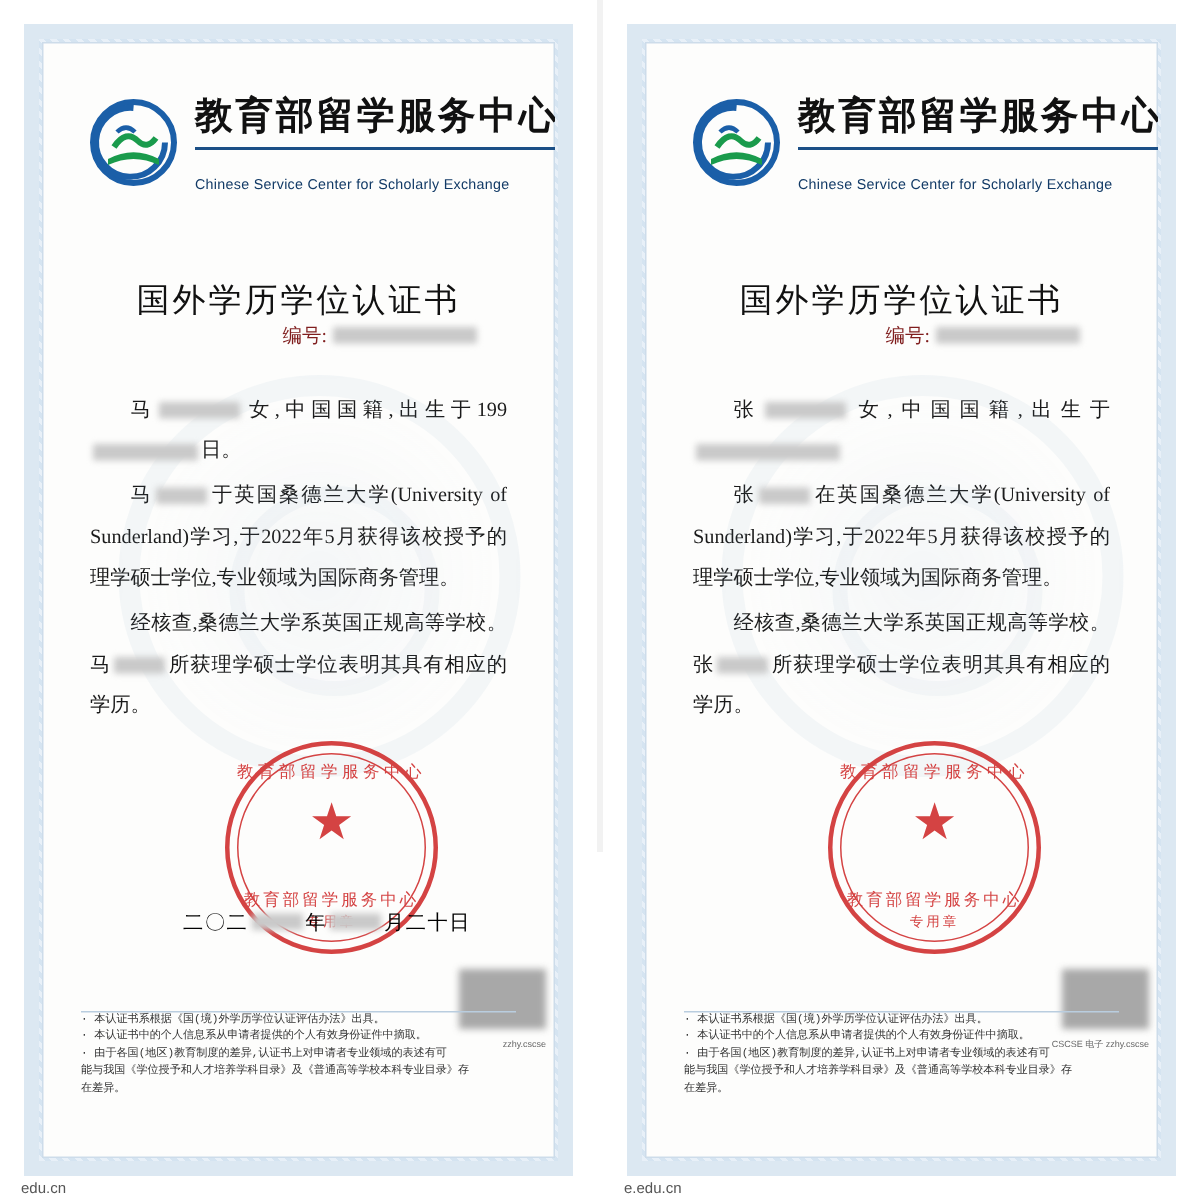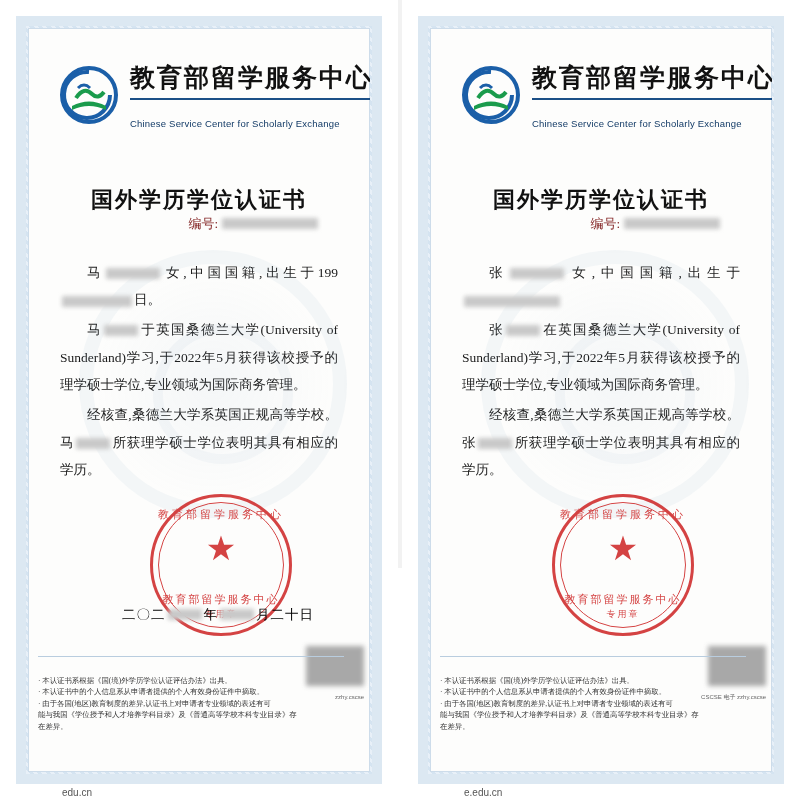--- a/index.html
+++ b/index.html
@@ -118,21 +118,21 @@
     color: #123a66;
     letter-spacing: 0.2px;
     margin-top: 6px;
     border-top: 2px solid #1b4f86;
     padding-top: 18px;
     white-space: nowrap;
   }
   .doc-title {
     text-align: center;
     font-family: "Liberation Serif", serif;
-    font-weight: bold;
+    font-weight: normal;
     font-size: 22px;
     letter-spacing: 2px;
     color: #111111;
     margin-top: 56px;
   }
   .serial-row {
     display: flex;
     justify-content: flex-end;
     align-items: center;
     padding-right: 26px;
@@ -233,39 +233,38 @@
     right: 30px;
     bottom: 16px;
     font-family: "Liberation Serif", serif;
     font-size: 13.5px;
     color: #000000;
     letter-spacing: 1px;
   }
   .date-line .redact { vertical-align: -1px; }
   .footnotes {
     position: absolute;
-    left: 10px;
+    left: 26px;
     right: 26px;
     bottom: 40px;
-    font-family: Liberation Serif, serif;
+    font-family: Liberation Mono, monospace;
     font-size: 7.4px;
     color: #333;
     line-height: 1.55;
     border-top: 1px solid #b9cddf;
-    padding-top: 18px;
+    padding-top: 0;
   }
   .footnotes div { white-space: nowrap; overflow: hidden; }
   .site-url {
     position: absolute;
     left: 14px;
     bottom: 2px;
     font-size: 10px;
     color: #555;
     font-family: "Liberation Sans", sans-serif;
-    margin-left: 48px;
   }
   .corner-blur {
     position: absolute;
     right: 6px;
     bottom: 86px;
     width: 58px;
     height: 40px;
     background: #9a9a9a;
     filter: blur(2.5px);
     opacity: 0.85;

